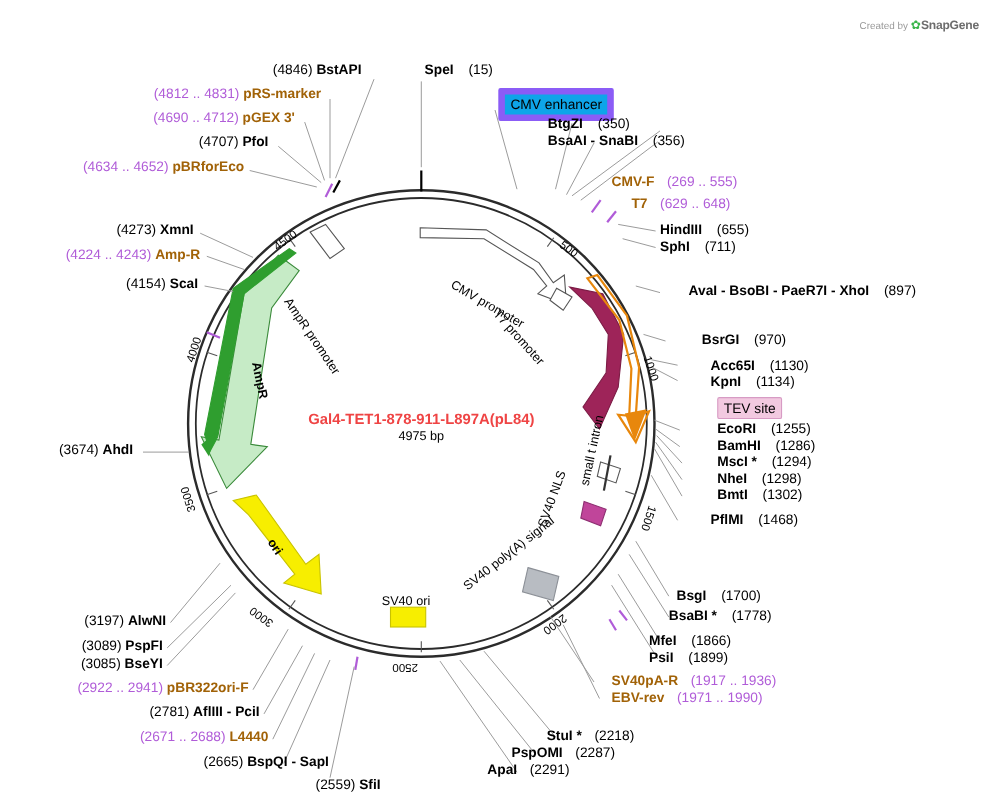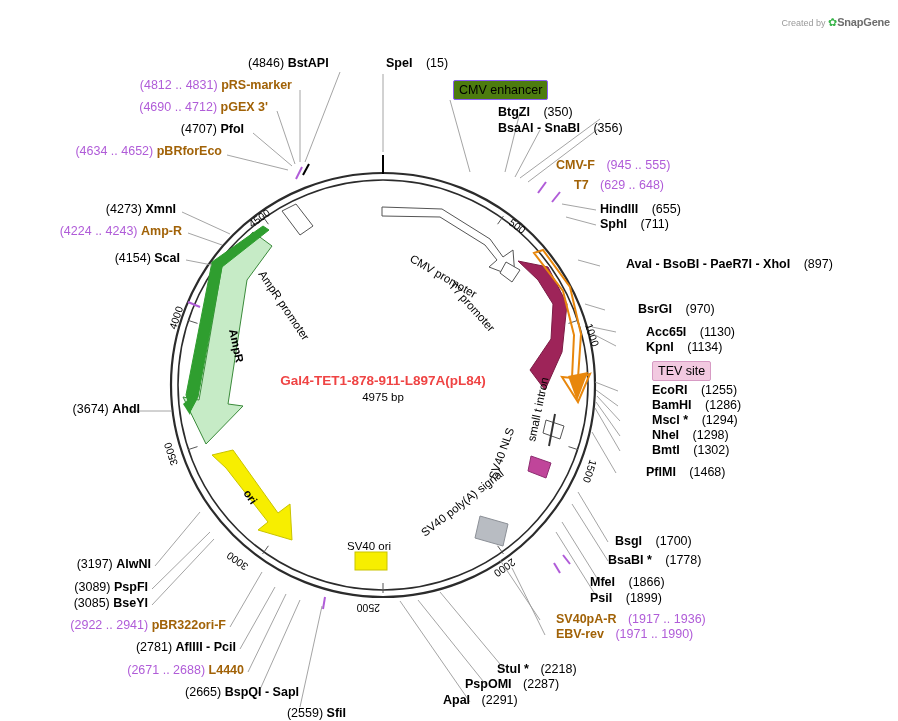--- a/index.html
+++ b/index.html
@@ -31,22 +31,22 @@
   .lbl.right { transform: translate(-100%, 0); }
   .enz { font-weight: bold; }
   .pos { color: #000000; font-weight: normal; }
   .purple { color: #b05cd8; }
   .purple-b { color: #a16207; font-weight: bold; }
   .feat-box {
     position: absolute;
     white-space: nowrap;
     font-size: 12.5px;
     padding: 2px 5px 2px 5px;
-    border: 1px solid #8b5cf6;
-    background: #4d7c0f;
+    border: 6px solid #8b5cf6;
+    background: #0ea5e9;
     color: #000000;
     border-radius: 2px;
   }
   .feat-box.pink {
     background: #f2c9e0;
     border: 1px solid #d79bc4;
   }
   .plasmid-name {
     position: absolute;
     font-size: 13.5px;
@@ -271,21 +271,21 @@
     <span class="enz">XmnI</span>
   </div>
   <div class="lbl right" style="left:182px; top:212px;">
     <span class="purple">(4224 .. 4243)</span>
     <span class="purple-b">Amp-R</span>
   </div>
   <div class="lbl right" style="left:180px; top:239px;">
     <span class="pos">(4154)</span>
     <span class="enz">ScaI</span>
   </div>
-  <div class="lbl right" style="left:140px; top:390px;padding-left:32px;">
+  <div class="lbl right" style="left:121px; top:390px;padding-left:32px;">
     <span class="pos">(3674)</span>
     <span class="enz">AhdI</span>
   </div>
   <div class="lbl right" style="left:151px; top:545px;">
     <span class="pos">(3197)</span>
     <span class="enz">AlwNI</span>
   </div>
   <div class="lbl right" style="left:148px; top:568px;">
     <span class="pos">(3089)</span>
     <span class="enz">PspFI</span>
@@ -331,21 +331,21 @@
   <div class="lbl" style="left:498px; top:93px;">
     <span class="enz">BtgZI</span>
     <span class="pos" style="margin-left:10px;">(350)</span>
   </div>
   <div class="lbl" style="left:498px; top:109px;">
     <span class="enz">BsaAI  -  SnaBI</span>
     <span class="pos" style="margin-left:10px;">(356)</span>
   </div>
   <div class="lbl" style="left:556px; top:146px;">
     <span class="purple-b">CMV-F</span>
-    <span class="purple" style="margin-left:8px;">(945 .. 555)</span>
+    <span class="purple" style="margin-left:8px;">(269 .. 555)</span>
   </div>
   <div class="lbl" style="left:574px; top:166px;">
     <span class="purple-b">T7</span>
     <span class="purple" style="margin-left:8px;">(629 .. 648)</span>
   </div>
   <div class="lbl" style="left:600px; top:190px;">
     <span class="enz">HindIII</span>
     <span class="pos" style="margin-left:10px;">(655)</span>
   </div>
   <div class="lbl" style="left:600px; top:205px;">

